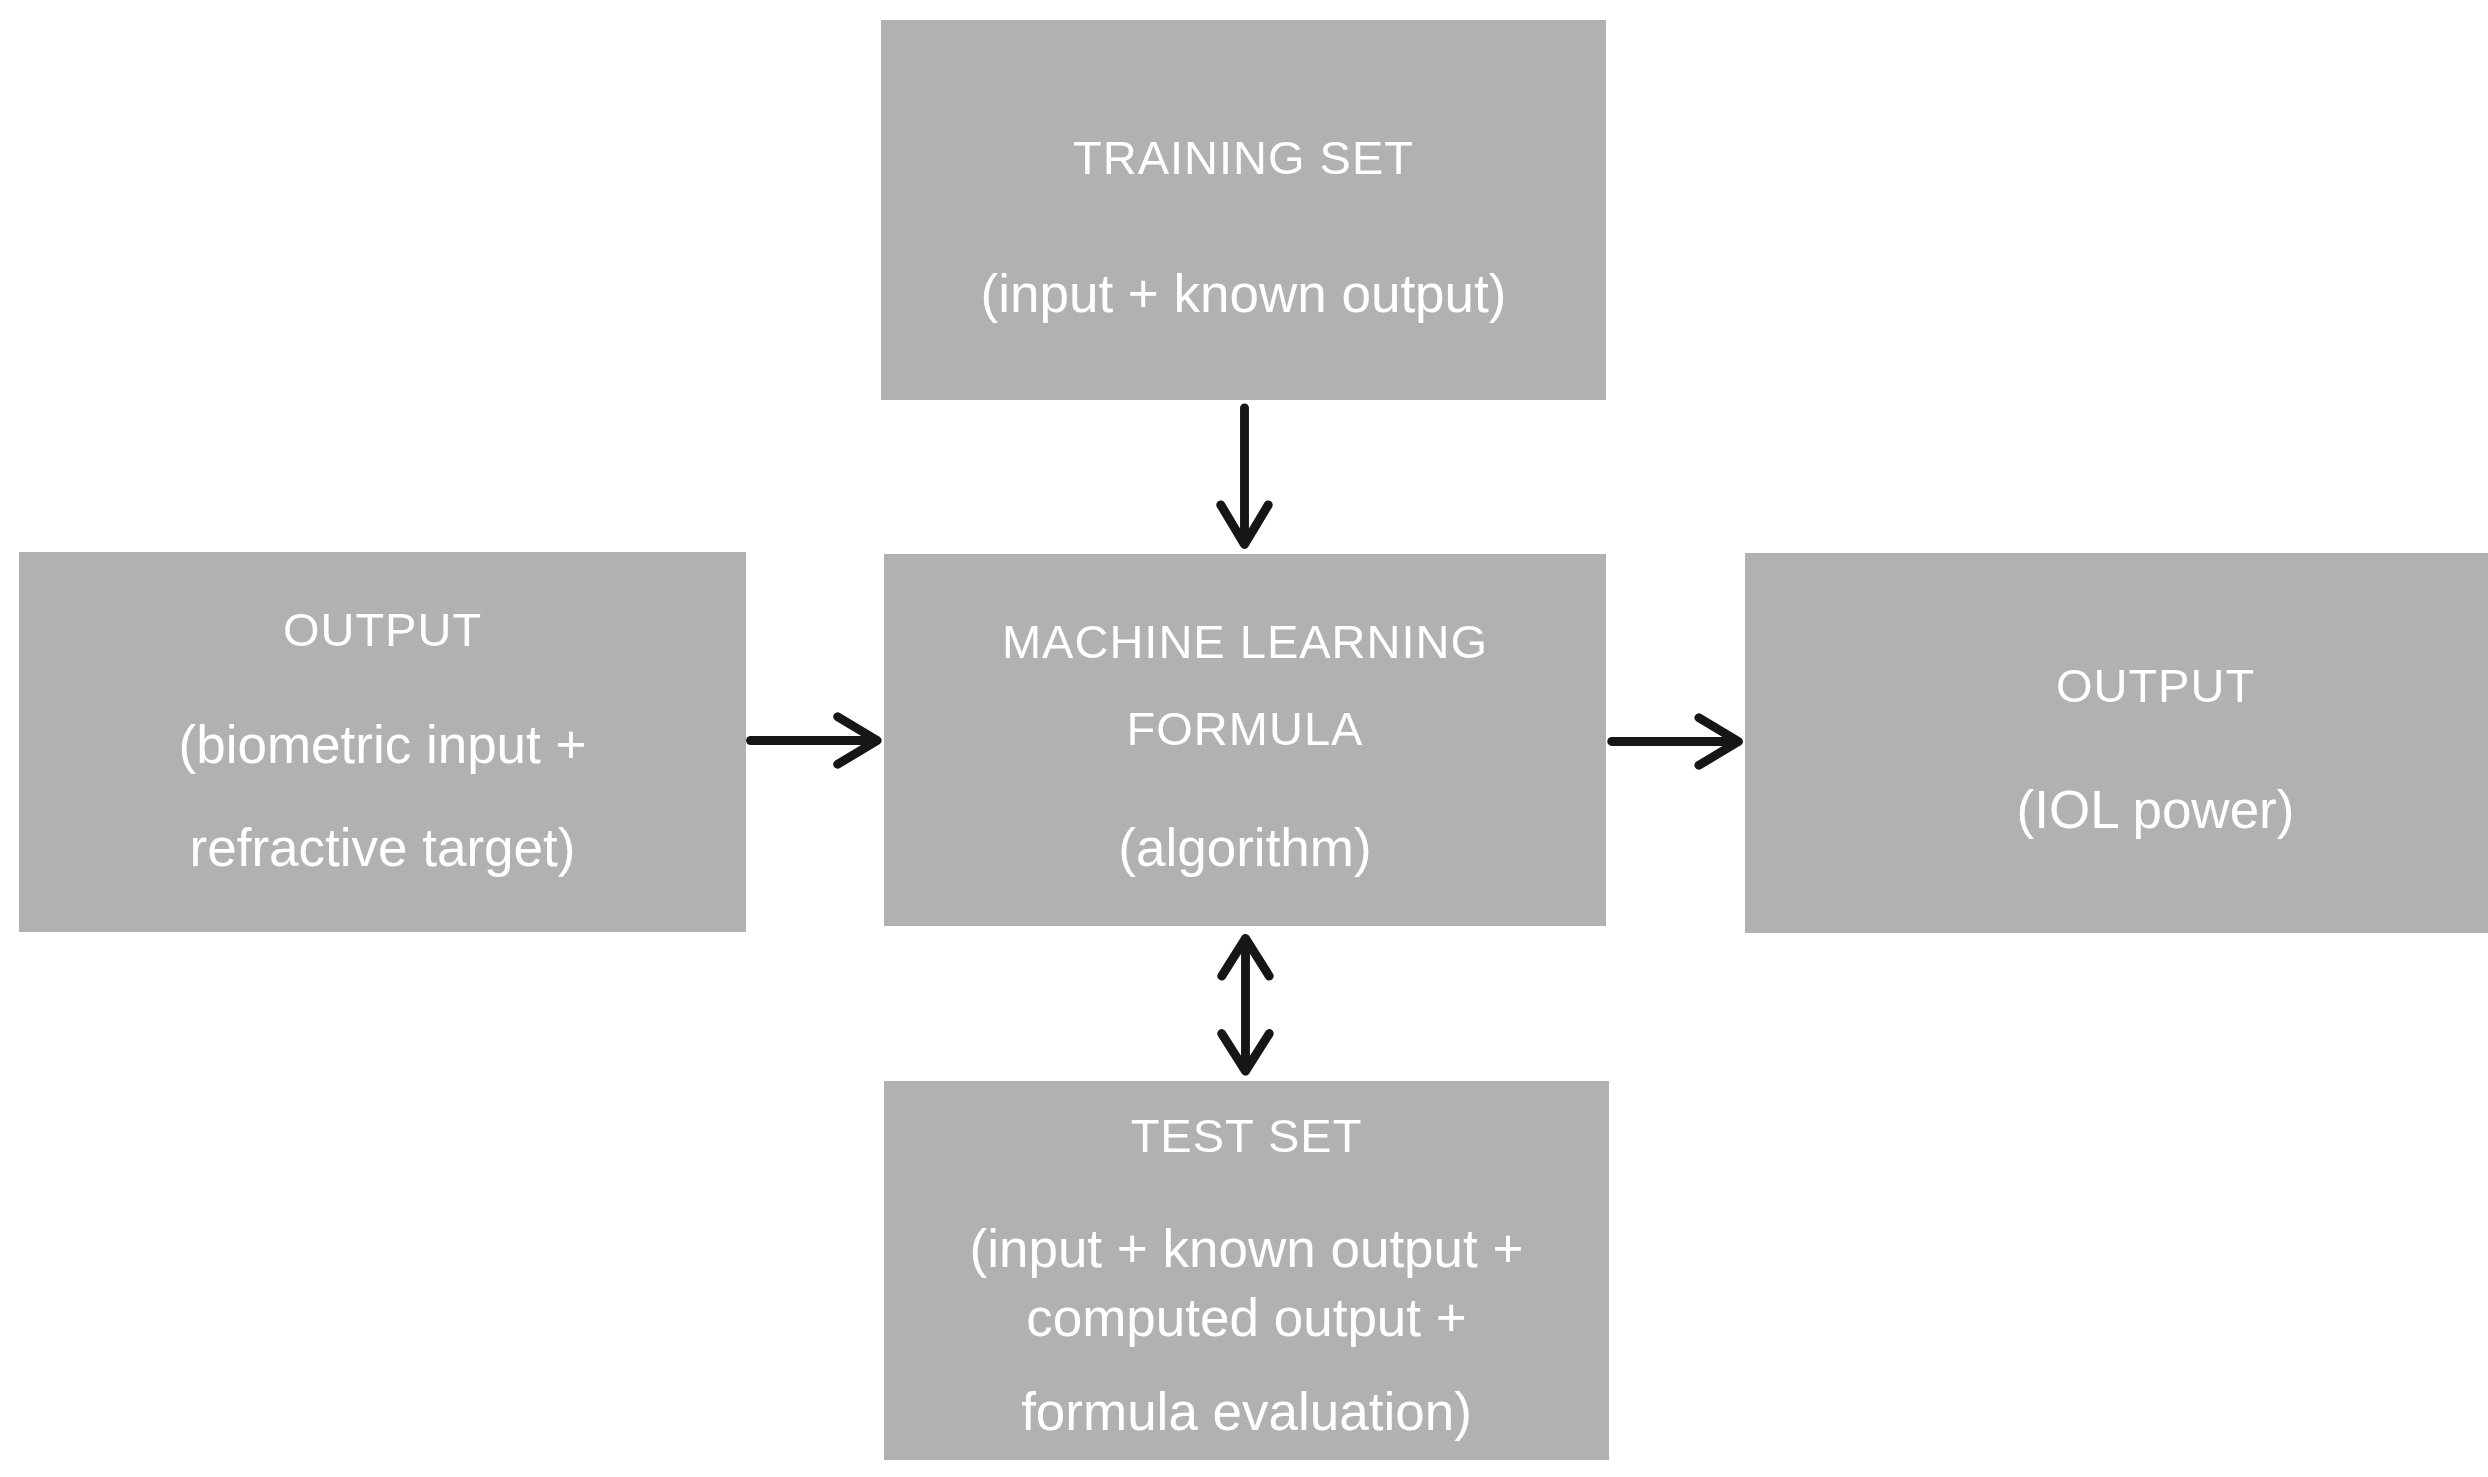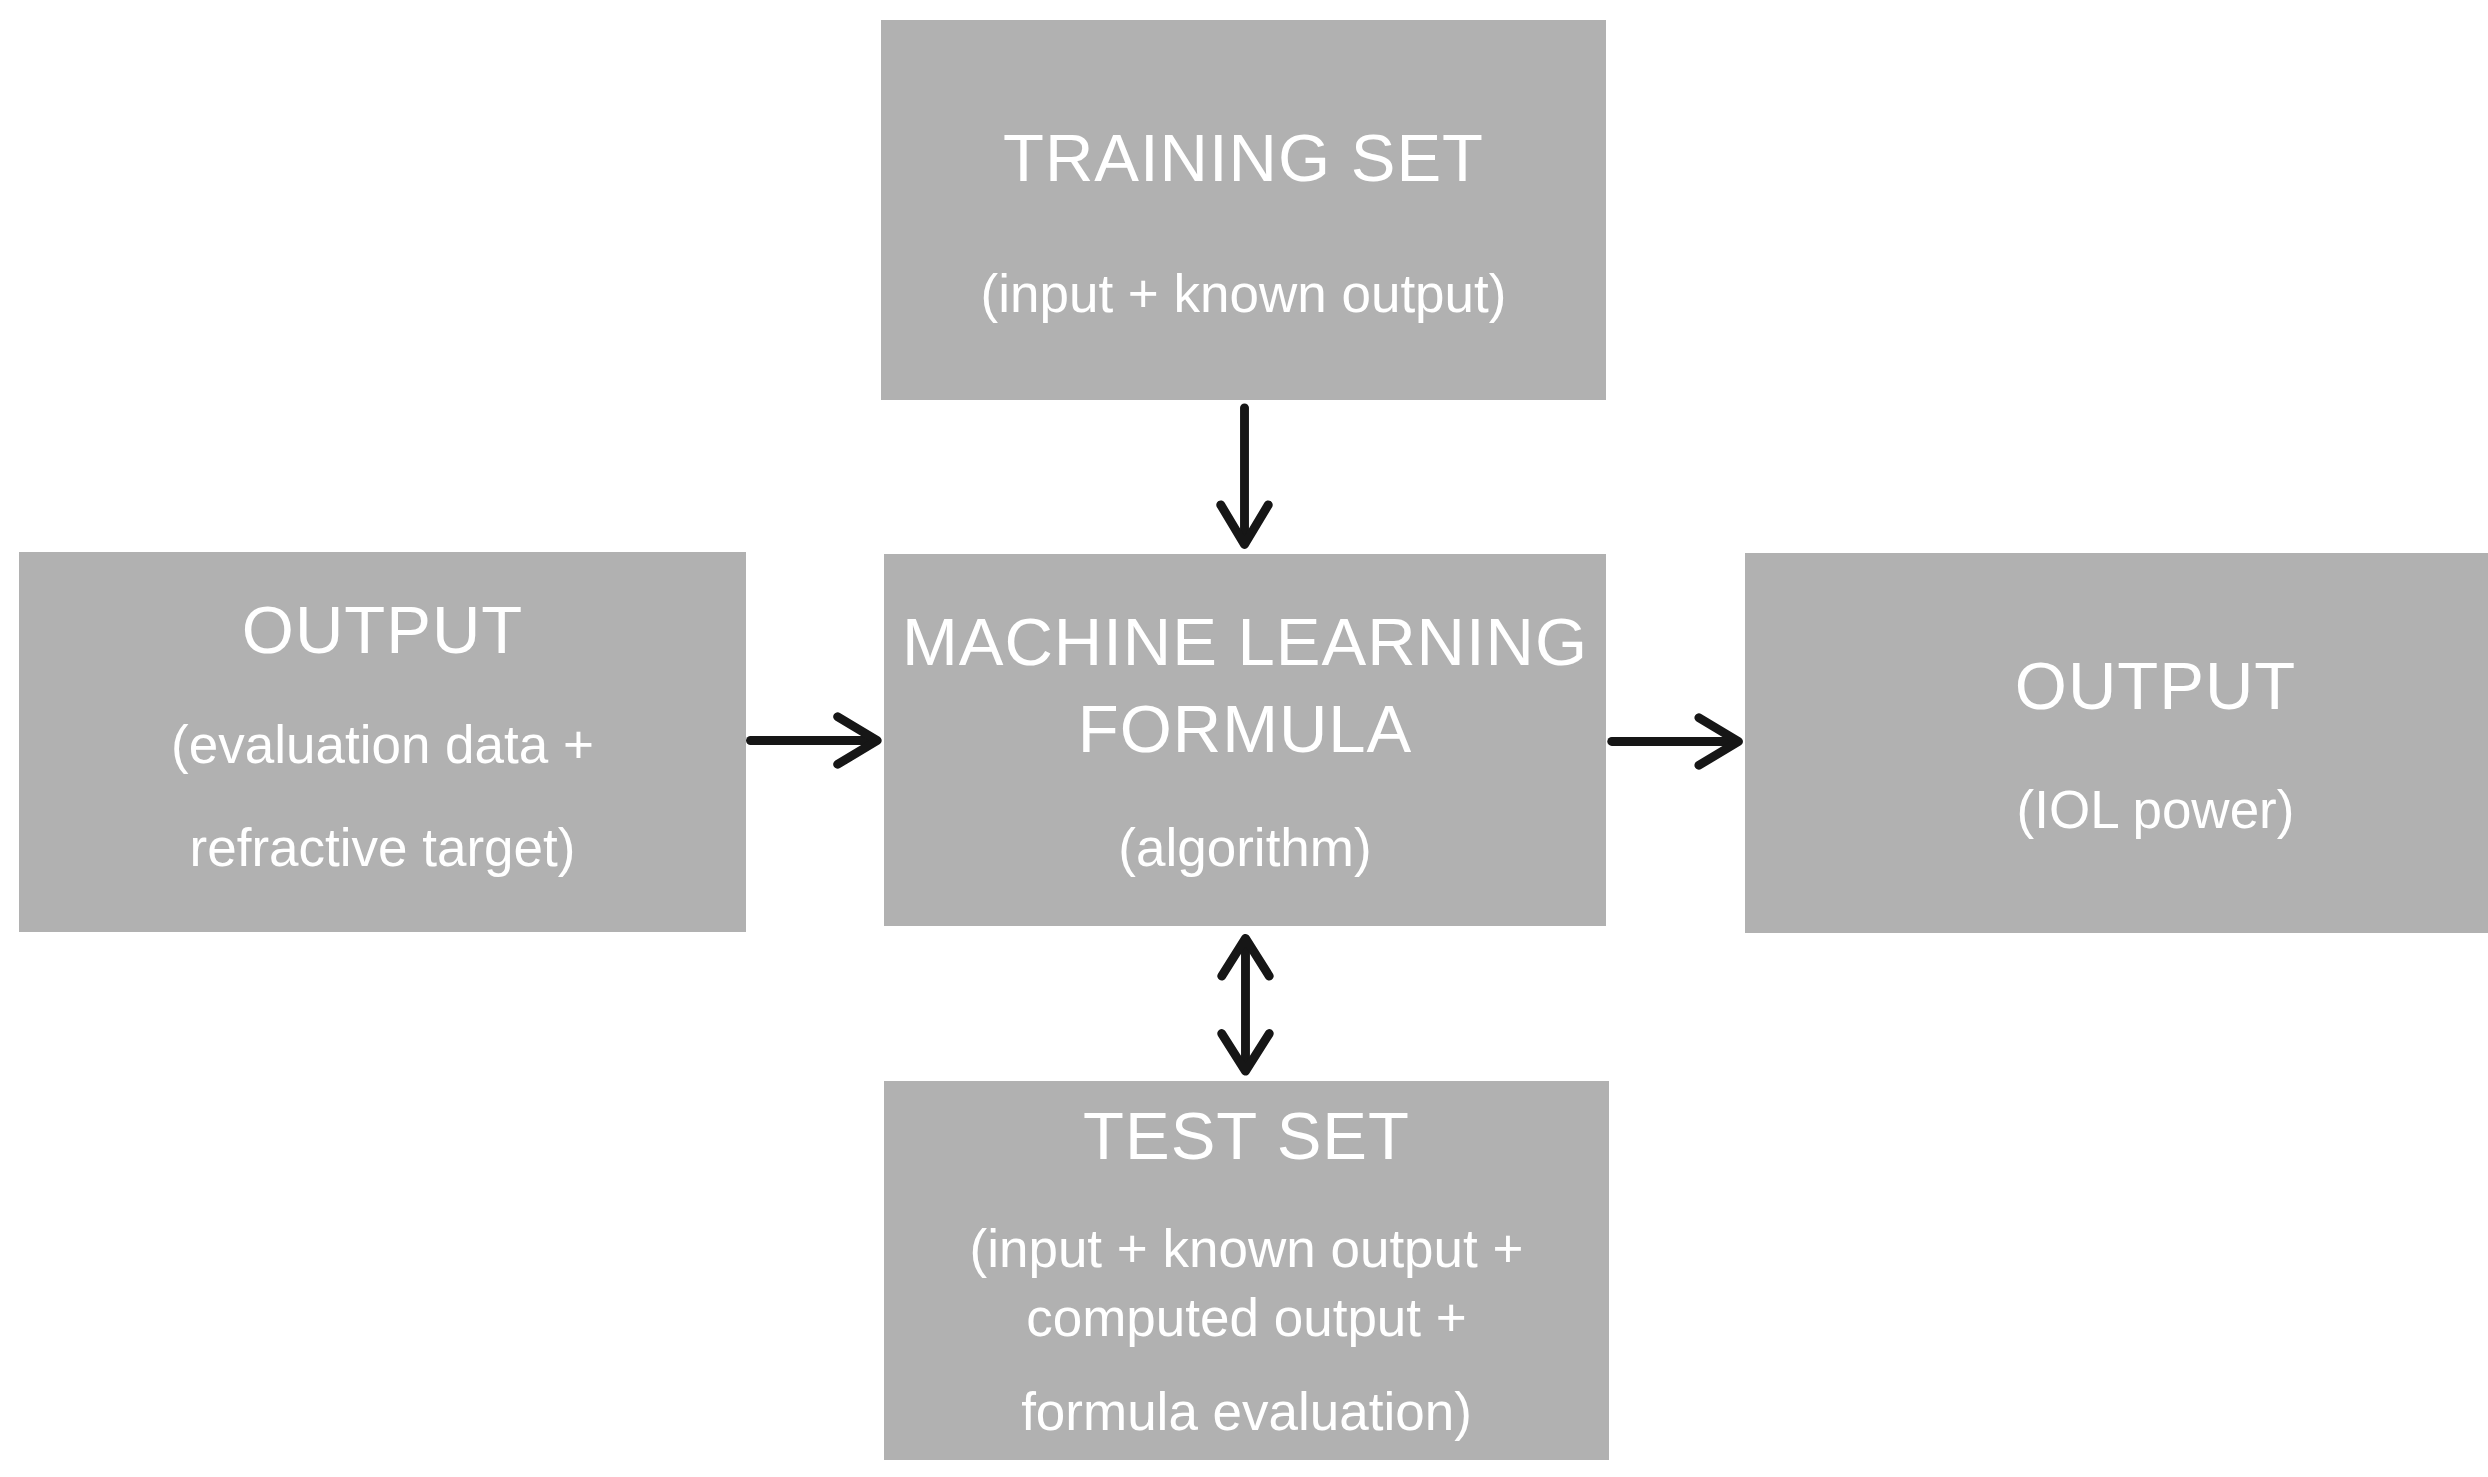--- a/index.html
+++ b/index.html
@@ -28,21 +28,21 @@
   .box {
     position: absolute;
     background: var(--box-fill);
     color: var(--box-text);
     display: flex;
     flex-direction: column;
     align-items: center;
     text-align: center;
   }
   .title-line {
-    font-size: 67px;
+    font-size: 47px;
     line-height: 87px;
     letter-spacing: 1px;
     white-space: nowrap;
   }
   .sub-line {
     font-size: 53px;
     line-height: 71px;
     white-space: nowrap;
   }
   .subtitle { display: flex; flex-direction: column; align-items: center; }
@@ -100,21 +100,21 @@
     <div class="subtitle">
       <div class="sub-line">(input + known output)</div>
     </div>
   </div>
 
   <div class="box" id="box-input">
     <div class="title">
       <div class="title-line">OUTPUT</div>
     </div>
     <div class="subtitle">
-      <div class="sub-line">(evaluation data +</div>
+      <div class="sub-line">(biometric input +</div>
       <div class="sub-line">refractive target)</div>
     </div>
   </div>
 
   <div class="box" id="box-formula">
     <div class="title">
       <div class="title-line">MACHINE LEARNING</div>
       <div class="title-line">FORMULA</div>
     </div>
     <div class="subtitle">

